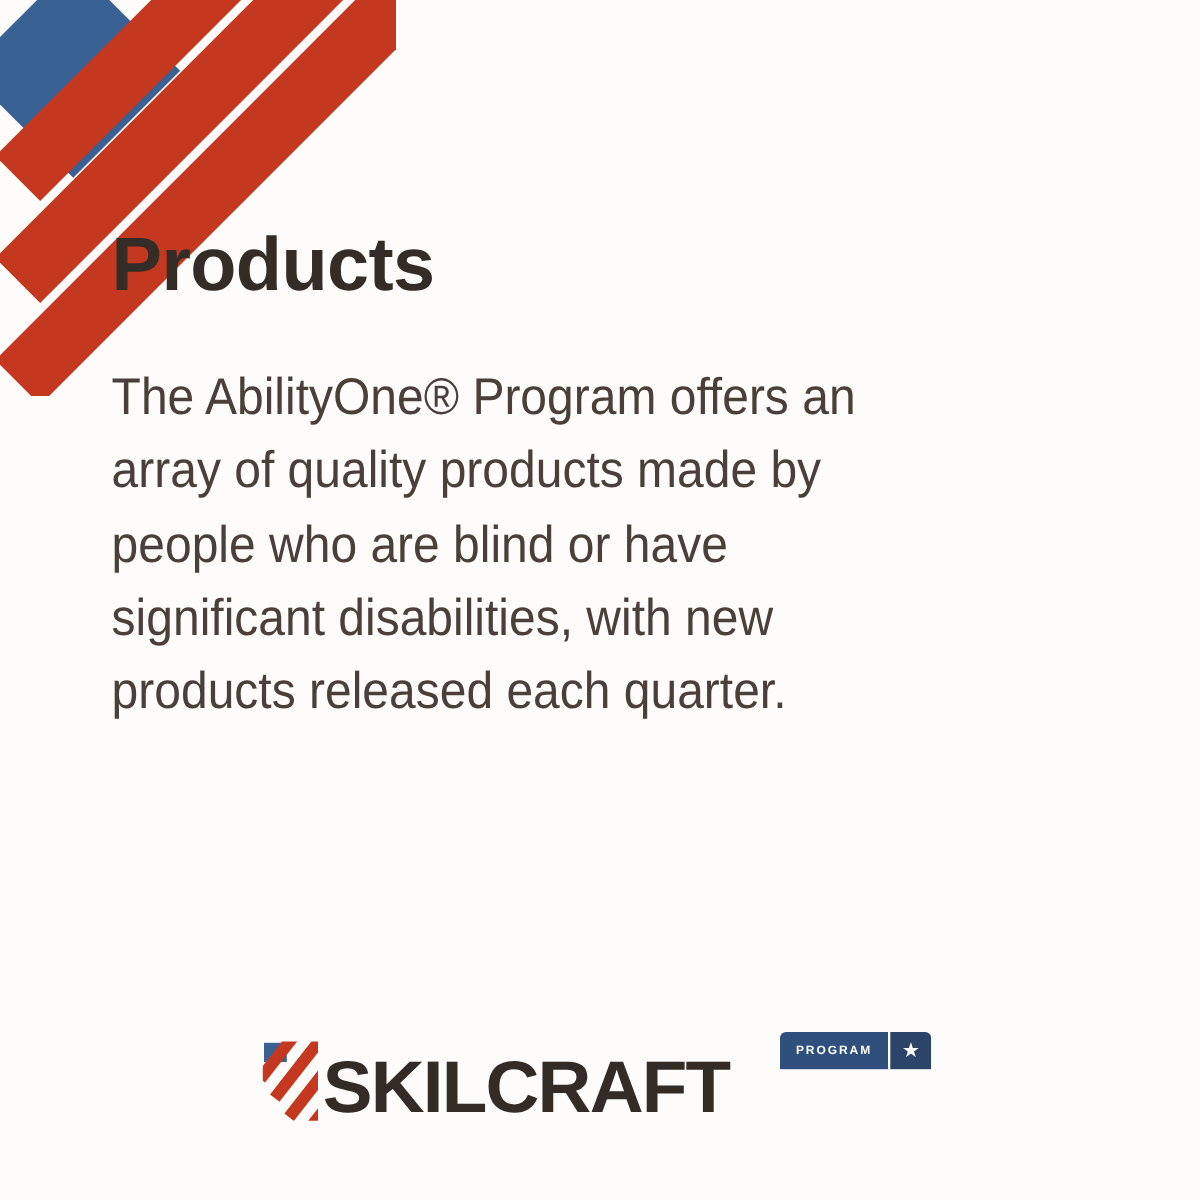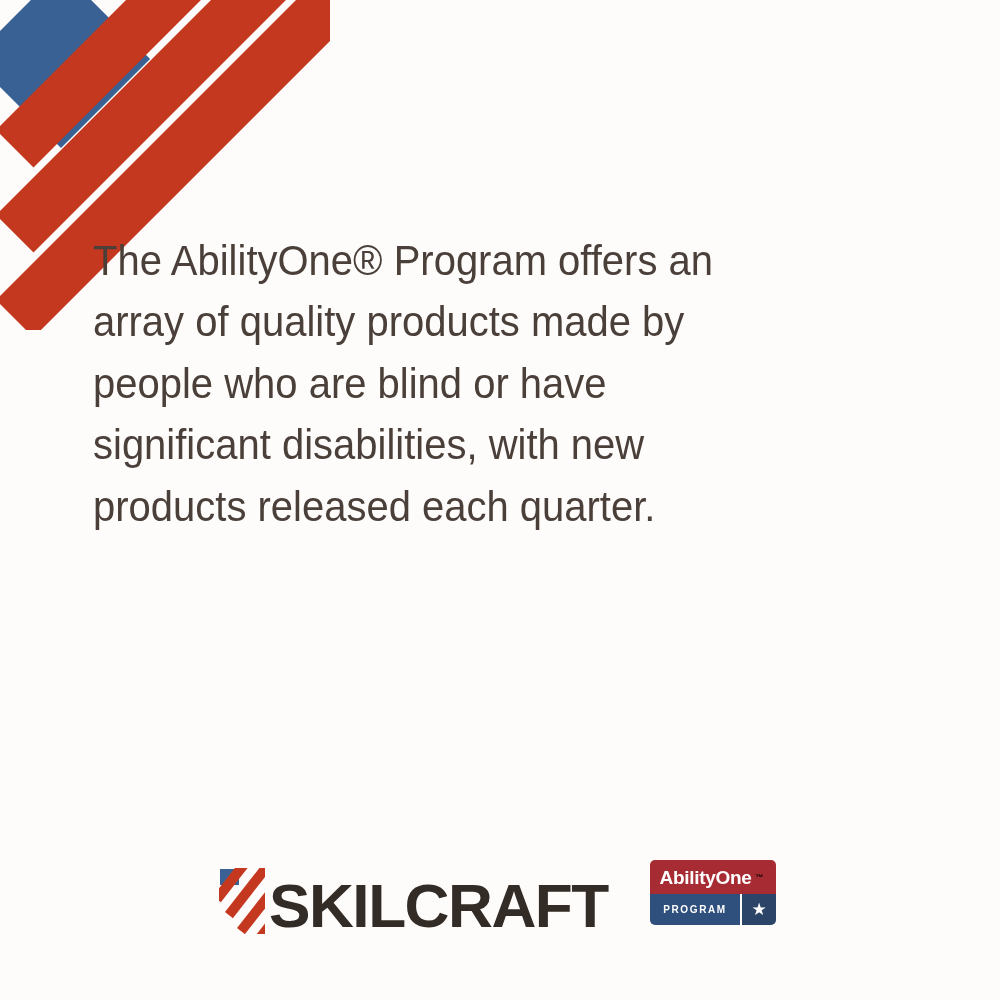--- a/index.html
+++ b/index.html
@@ -232,43 +232,40 @@
   <div class="corner-graphic">
     <div class="cg-inner">
       <div class="cg-blue"></div>
       <div class="cg-stripe cg-s1"></div>
       <div class="cg-stripe cg-s2"></div>
       <div class="cg-stripe cg-s3"></div>
     </div>
   </div>
 
   <div class="content">
+    <h1 class="page-title">Products</h1>
     <p class="body-copy">The AbilityOne® Program offers an array of quality products made by people who are blind or have significant disabilities, with new products released each quarter.</p>
   </div>
 
   <div class="logo-row">
 
     <div class="skilcraft-logo">
       <div class="sc-mark">
         <div class="sc-mark-inner">
           <div class="sc-blue"></div>
           <div class="sc-stripe sc-st1"></div>
           <div class="sc-stripe sc-st2"></div>
           <div class="sc-stripe sc-st3"></div>
           <div class="sc-stripe sc-st4"></div>
         </div>
       </div>
       <div class="sc-wordmark">SKILCRAFT</div>
     </div>
 
     <div class="abilityone-logo">
-      <div class="ao-top">
-        <span class="ao-top-text">AbilityOne</span>
-          <span class="ao-tm">™</span>
-      </div>
       <div class="ao-bottom">
         <div class="ao-program">
           <span class="ao-program-text">PROGRAM</span>
         </div>
         <div class="ao-star-box">
           <span class="ao-star">★</span>
         </div>
       </div>
     </div>
 

